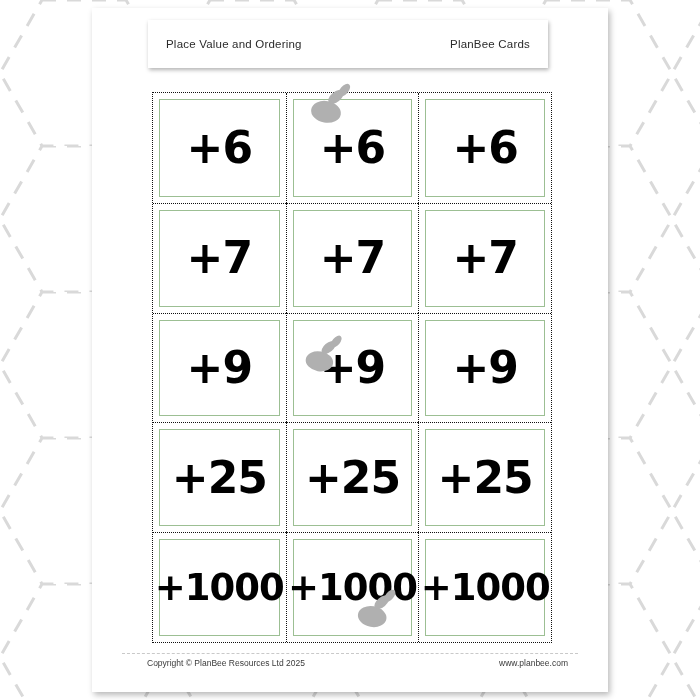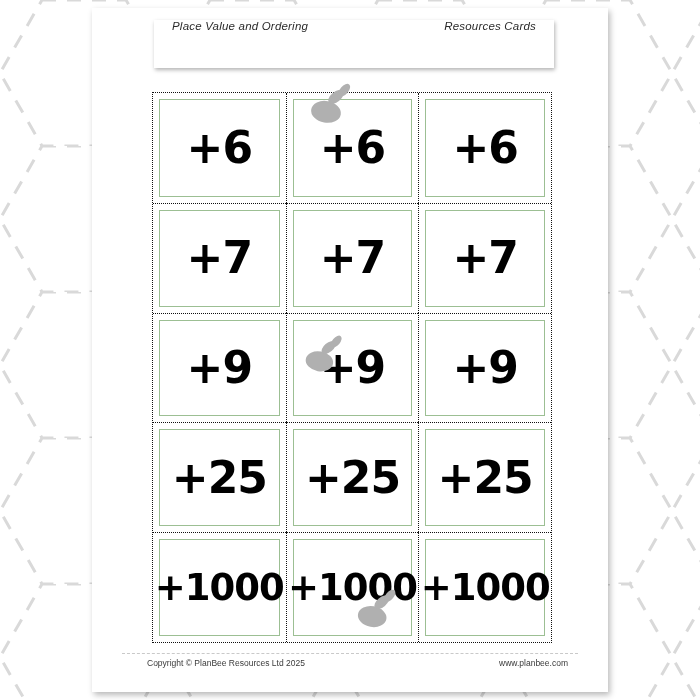--- a/index.html
+++ b/index.html
@@ -39,32 +39,31 @@
     left: 0;
     top: 0;
     width: 100%;
     height: 100%;
     pointer-events: none;
   }
 
   
   .header-bar {
     position: absolute;
-    left: 62px;
+    left: 56px;
     top: 12px;
     width: 400px;
     height: 48px;
     background: #ffffff;
     box-shadow: 1px 2px 4px rgba(0,0,0,0.30);
     display: flex;
-    align-items: flex-start;
+    align-items: center;
     justify-content: space-between;
     padding: 0 18px;
     box-sizing: border-box;
-    font-style: italic;
   }
   .header-left, .header-right {
     font-size: 11.5px;
     color: #2b2b2b;
     letter-spacing: 0.2px;
   }
 
   
   .cards-area {
     position: absolute;
@@ -180,21 +179,21 @@
   <svg class="bee" style="left:536px; top:446px; width:46px; height:42px;" viewBox="0 0 60 54">
     <ellipse cx="22" cy="36" rx="18" ry="13" fill="#b5b5b5"></ellipse>
     <ellipse cx="38" cy="20" rx="11" ry="7" fill="#b5b5b5" transform="rotate(-35 38 20)"></ellipse>
     <ellipse cx="48" cy="12" rx="9" ry="5" fill="#b5b5b5" transform="rotate(-45 48 12)"></ellipse>
   </svg>
 
   <div class="sheet">
 
     <div class="header-bar">
       <div class="header-left">Place Value and Ordering</div>
-      <div class="header-right">Resources Cards</div>
+      <div class="header-right">PlanBee Cards</div>
     </div>
 
     <div class="cards-area">
       <div class="grid">
 
         <div class="cell">
           <div class="card-inner">
             <span class="card-value">+6</span>
           </div>
         </div>

